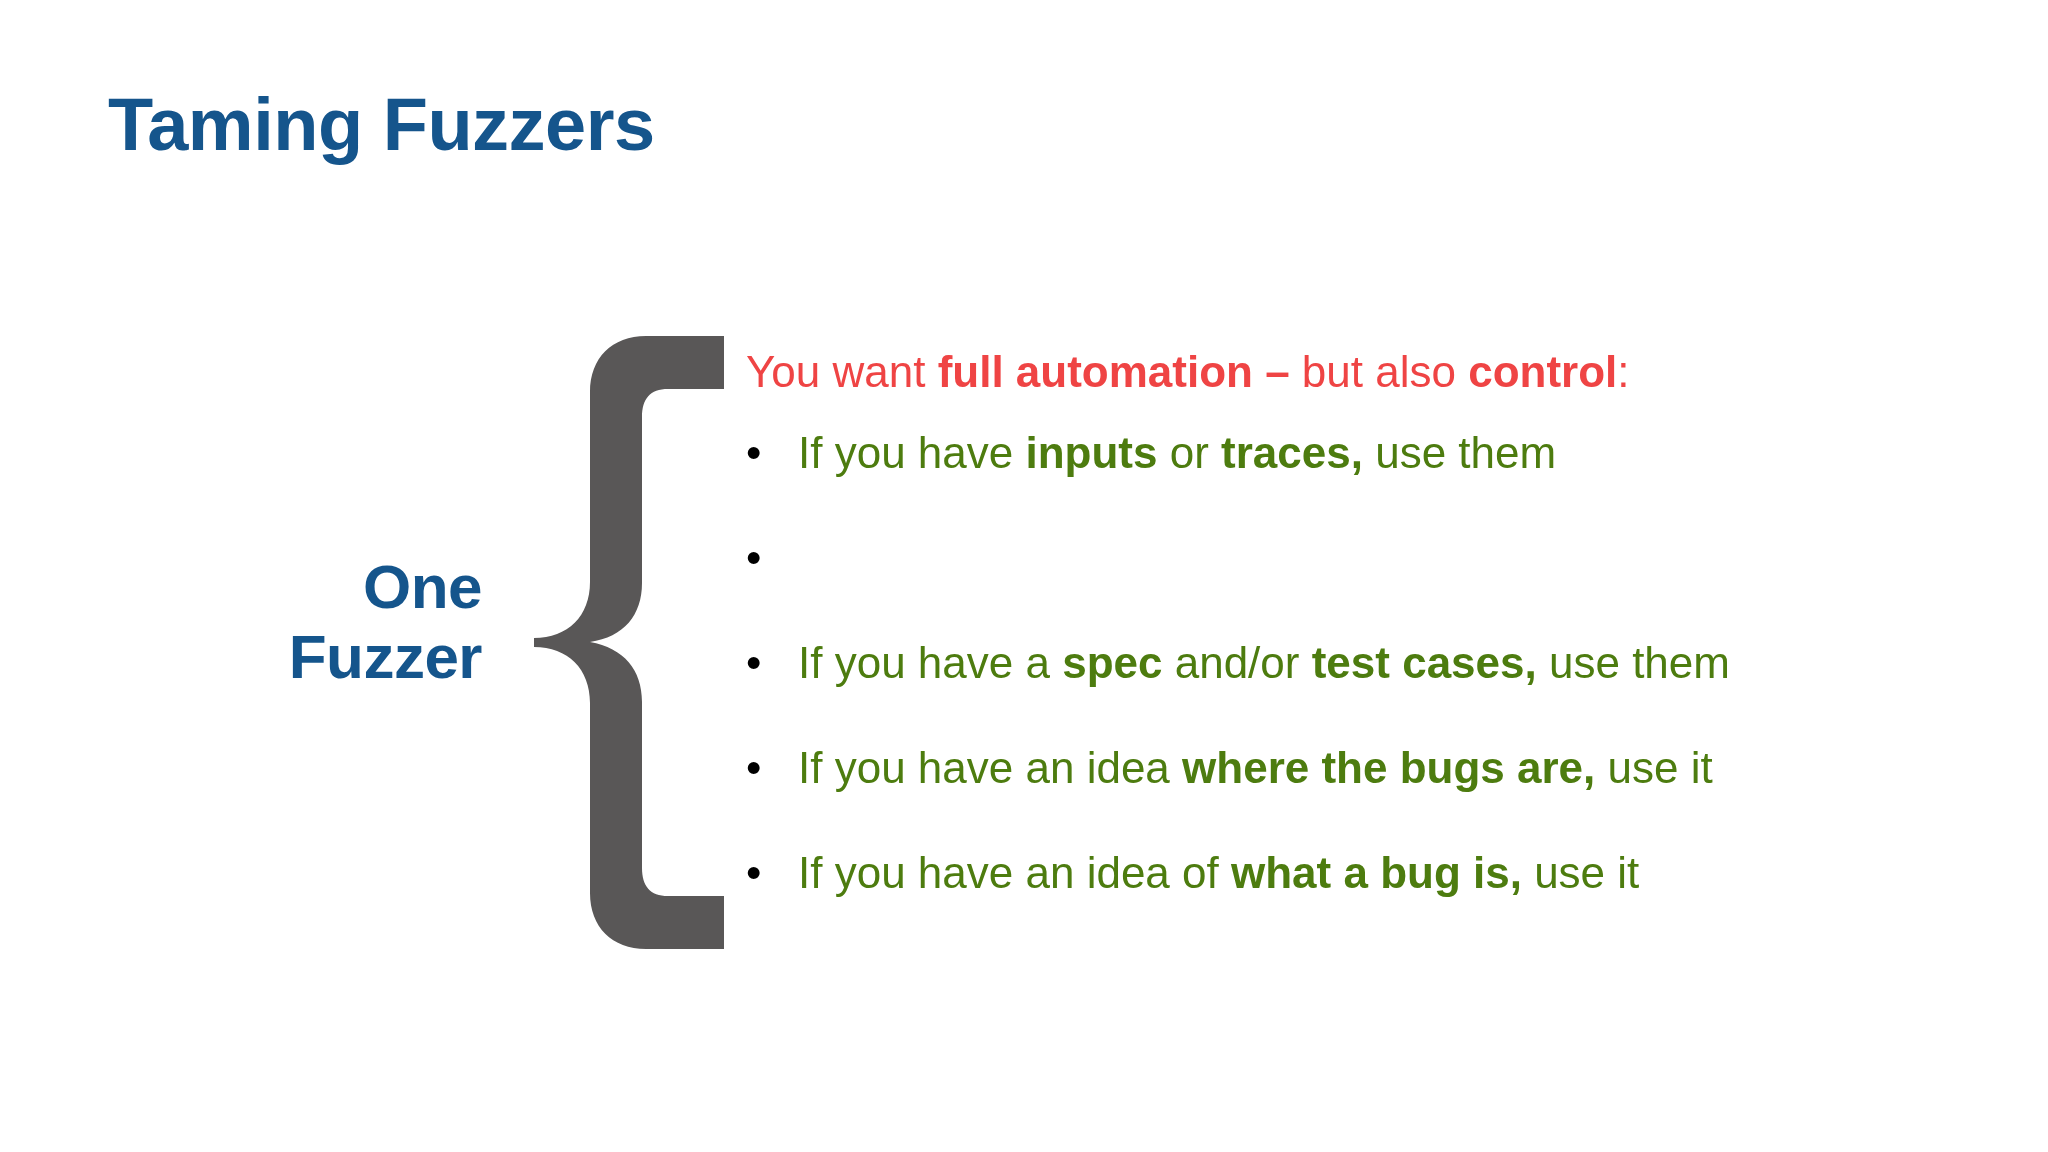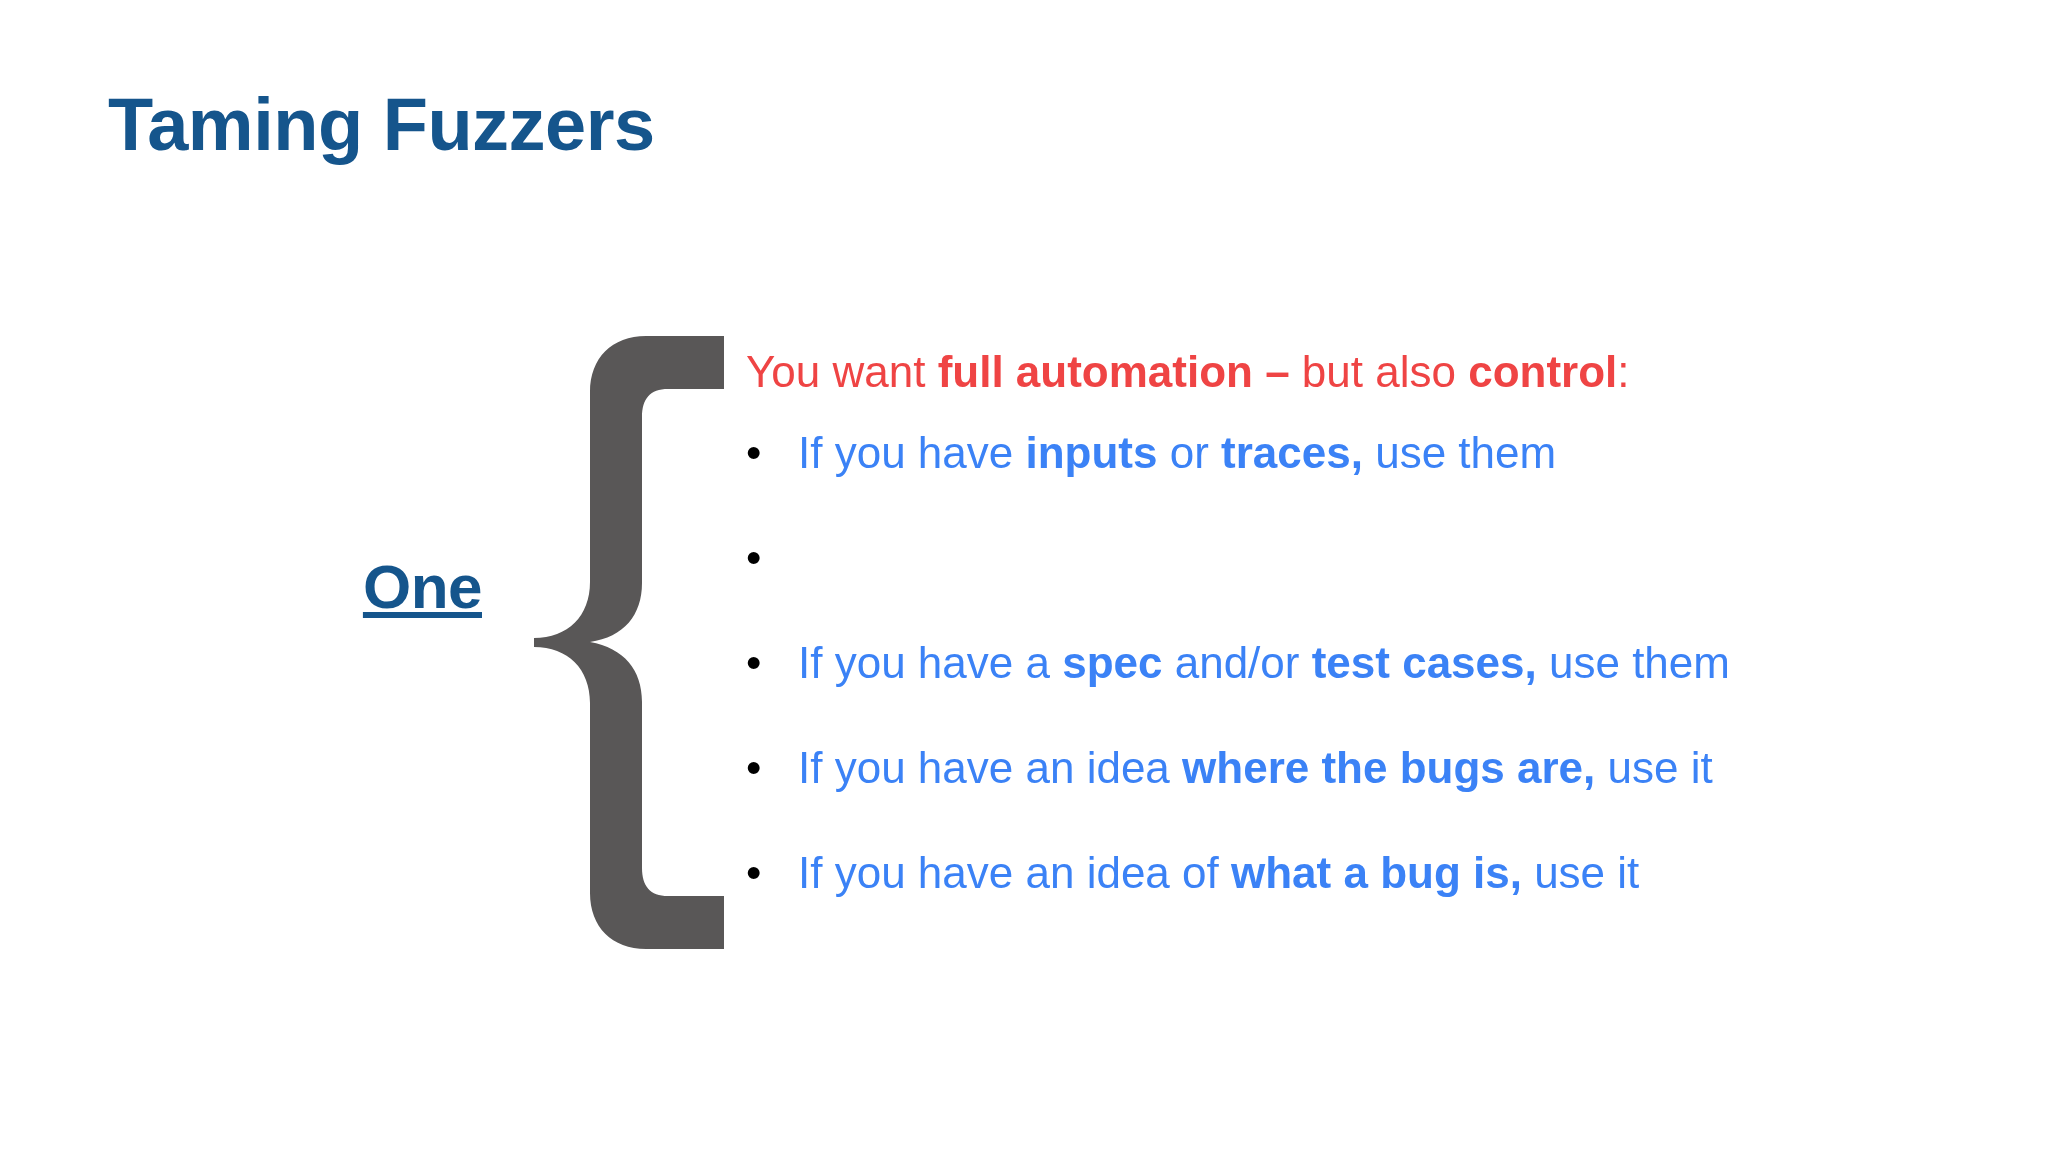--- a/index.html
+++ b/index.html
@@ -39,21 +39,21 @@
     left: 120px;
     top: 552px;
     width: 362px;
     text-align: right;
     font-size: 62px;
     font-weight: bold;
     color: #15558c;
     line-height: 1.13;
     letter-spacing: -0.5px;
   }
-  #one-fuzzer-label .line { display: block; text-decoration: underline; }
+  #one-fuzzer-label .line { display: block; }
 
   
   #big-brace {
     position: absolute;
     left: 528px;
     top: 330px;
     width: 200px;
     height: 625px;
     pointer-events: none;
   }
@@ -82,34 +82,35 @@
   .bullet-marker {
     width: 52px;
     flex: 0 0 52px;
     font-size: 44px;
     line-height: 1.1;
     color: #000000;
   }
   .bullet-text {
     font-size: 44px;
     line-height: 1.1;
-    color: #3b82f6;
+    color: #4d7c0f;
     white-space: nowrap;
   }
   b, .b { font-weight: bold; }
 </style>
 </head>
 <body>
 
 <div id="slide">
 
   <div id="slide-title">Taming Fuzzers</div>
 
   <div id="one-fuzzer-label">
     <span class="line">One</span>
+    <span class="line">Fuzzer</span>
   </div>
 
   <div id="big-brace">
     <svg viewBox="0 0 200 625" xmlns="http://www.w3.org/2000/svg" aria-hidden="true">
       <path d="M196 6
                L118 6
                C 84 6, 62 28, 62 62
                L 62 252
                C 62 286, 40 308, 6 308
                L 6 317

